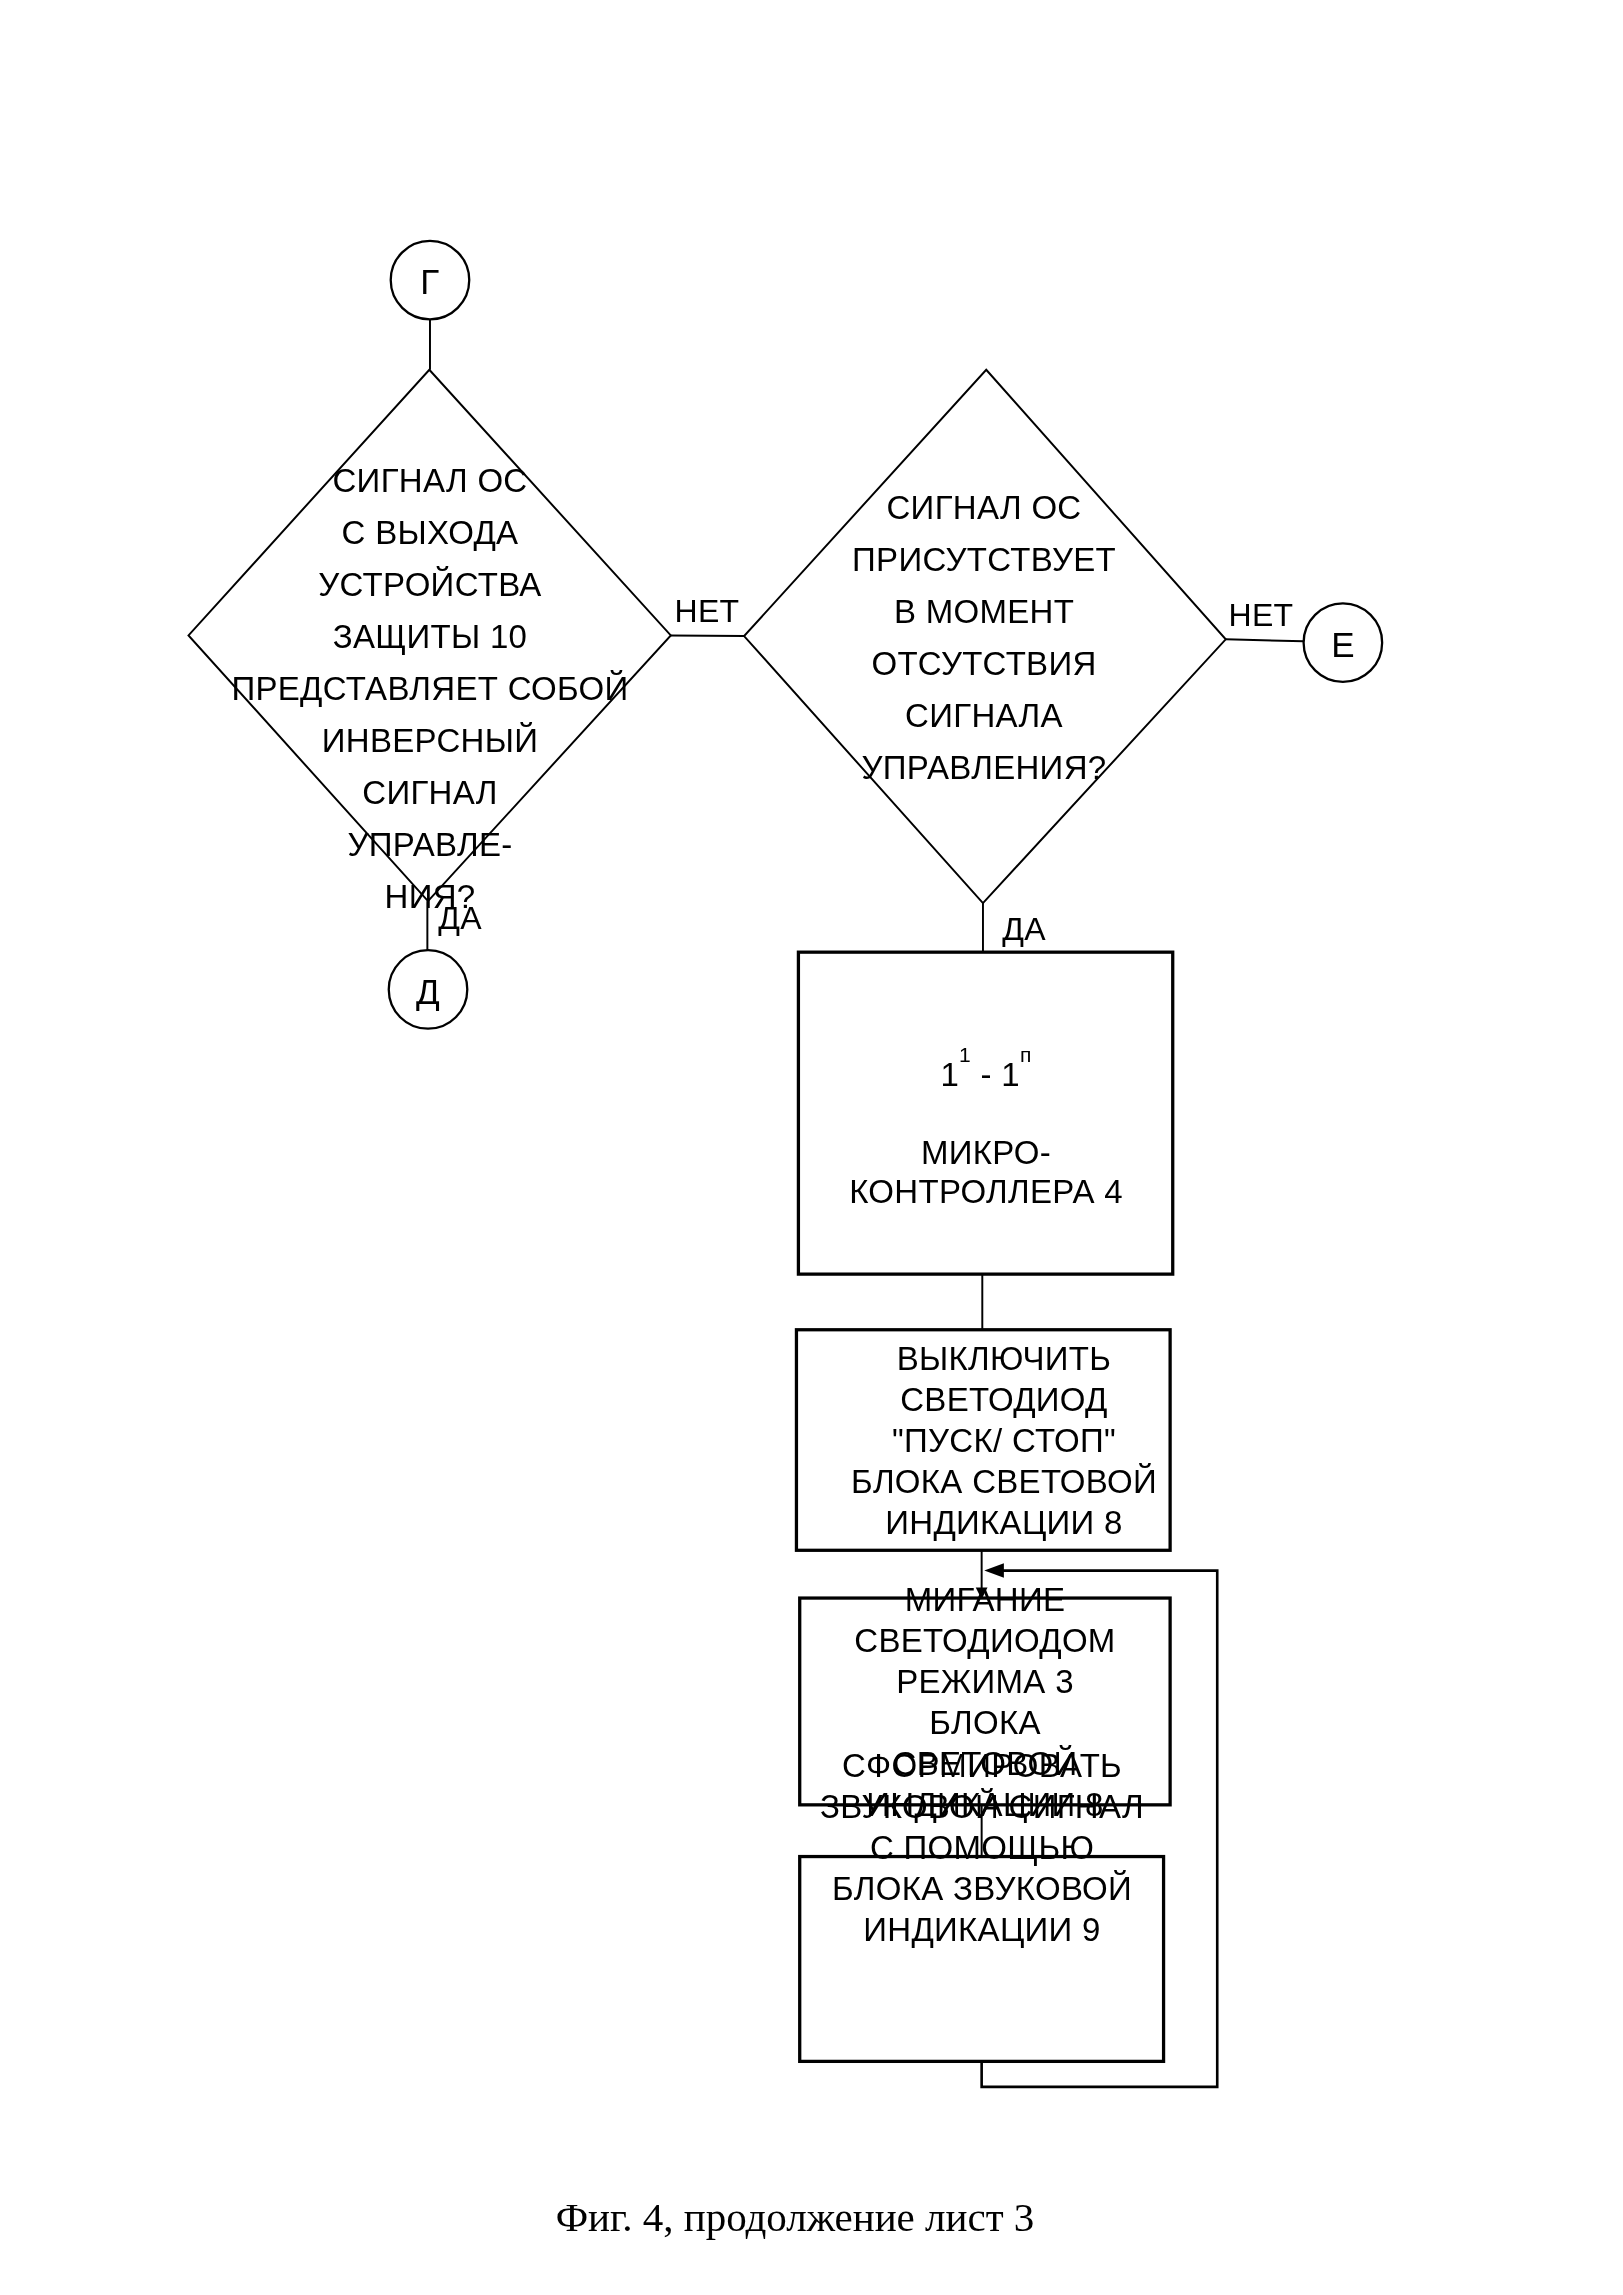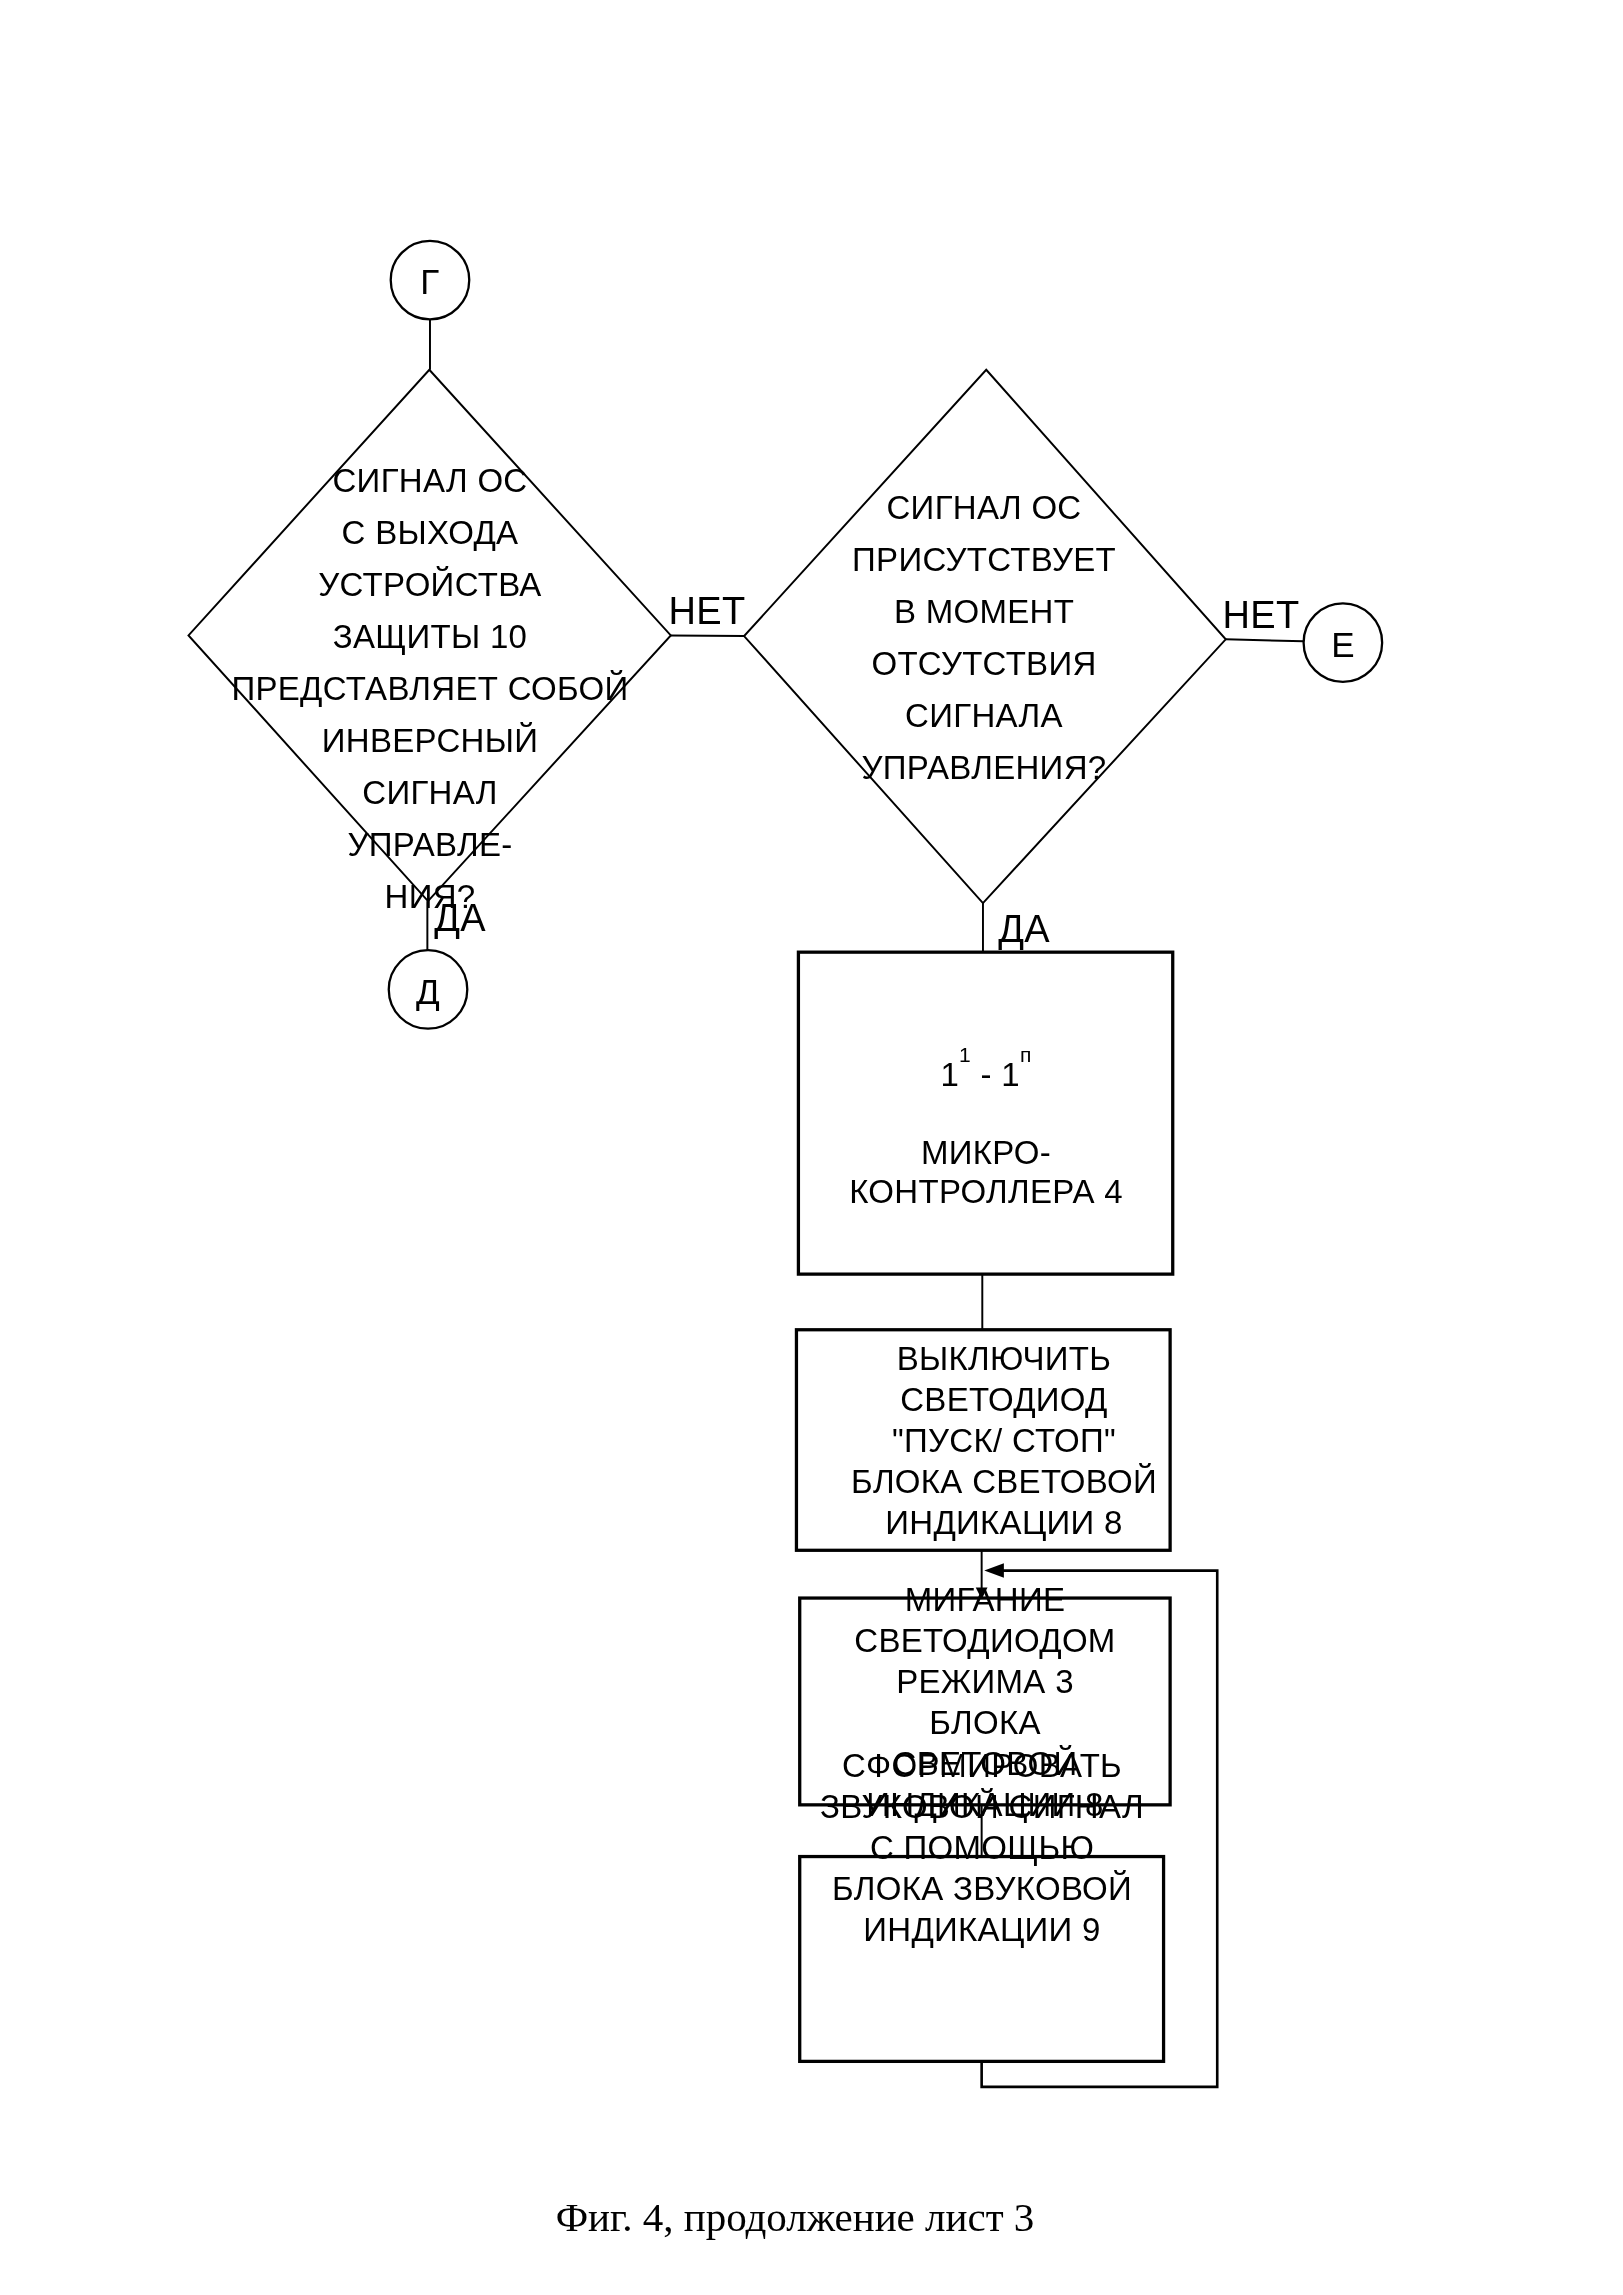--- a/index.html
+++ b/index.html
@@ -18,21 +18,21 @@
     position: absolute;
     transform: translate(-50%, -50%);
     text-align: center;
     white-space: pre-line;
     font-size: 33px;
     line-height: 52px;
     letter-spacing: 0.3px;
     color: #000;
   }
   .terminal-letter { font-size: 35px; line-height: 35px; }
-  .branch { font-size: 38px; line-height: 33px; }
+  .branch { font-size: 32px; line-height: 33px; }
   .boxtext { line-height: 41px; }
   .box1text { line-height: 39px; }
   .outputs-line { display: block; }
   .outputs-line sup {
     font-size: 21px;
     line-height: 0;
     position: relative;
     top: -0.55em;
   }
   .caption {

